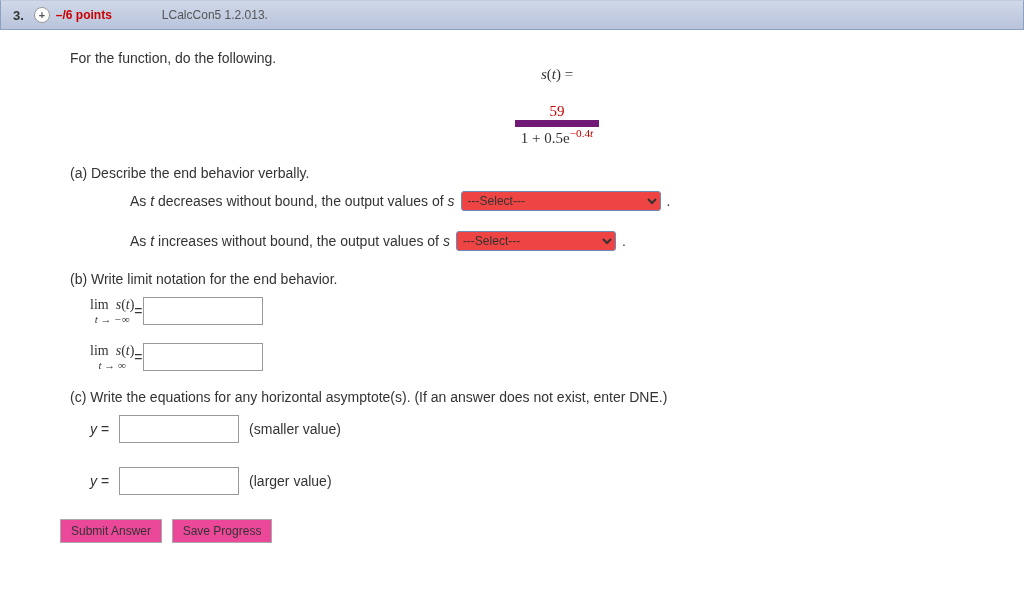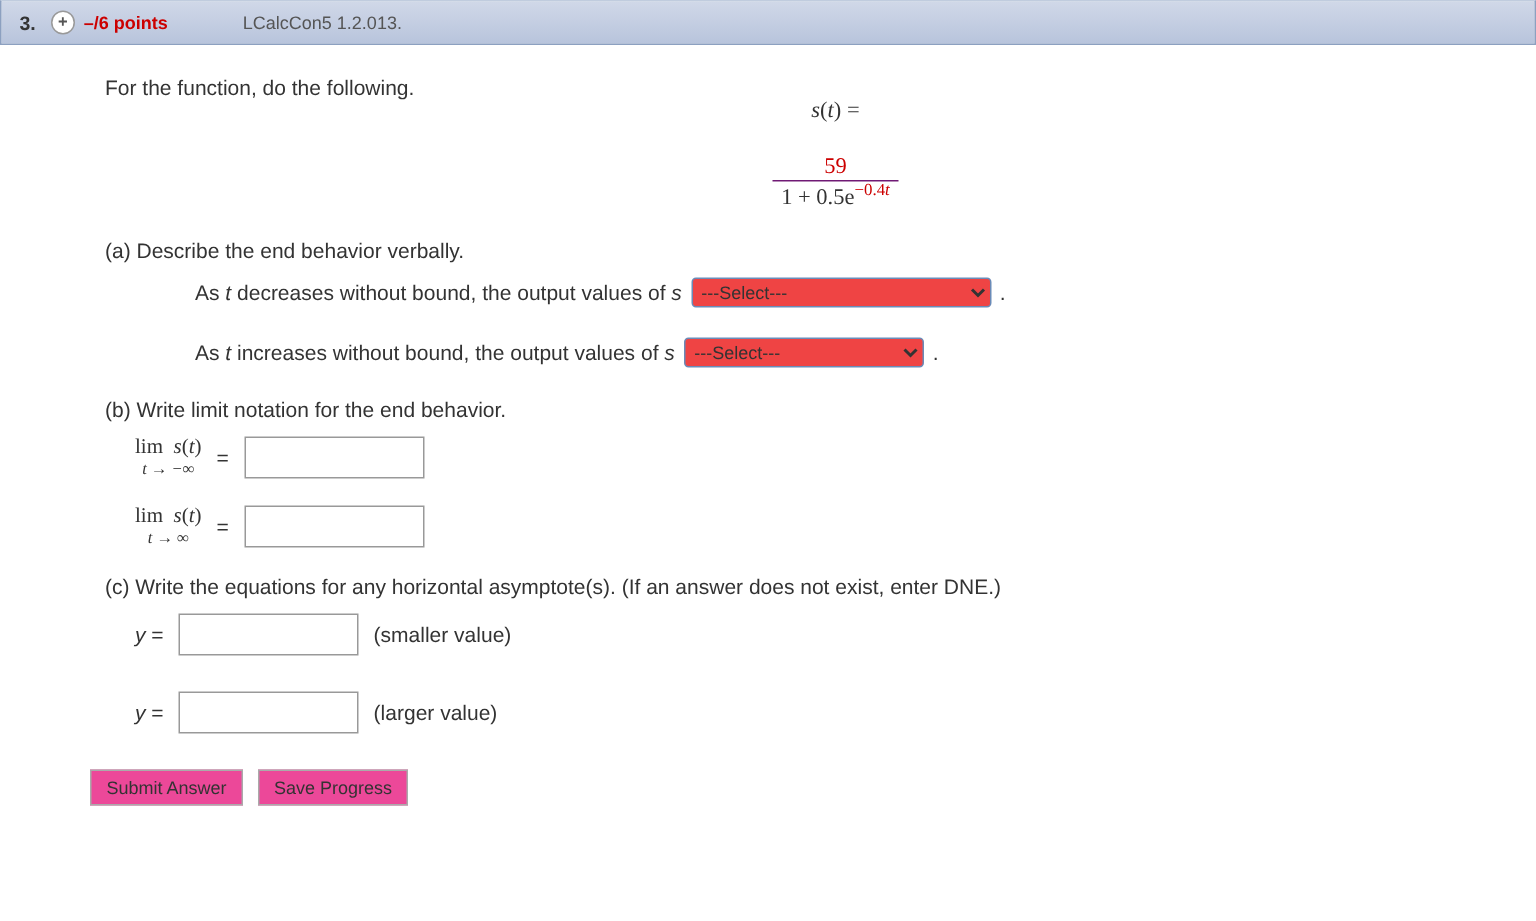--- a/index.html
+++ b/index.html
@@ -65,21 +65,21 @@
     gap: 20px;
     flex-direction: column;
   }
   .frac {
     display: inline-block;
     text-align: center;
     vertical-align: middle;
   }
   .frac .num {
     display: block;
-    border-bottom: 1px solid #701a75;
+    border-bottom: 7px solid #701a75;
     padding: 0 6px;
     color: #c00;
   }
   .frac .den {
     display: block;
     padding: 0 6px;
   }
   .ital { font-style: italic; }
   .part {
     margin-bottom: 18px;
@@ -112,21 +112,21 @@
     font-size: 14px;
     line-height: 1.1;
   }
   .limit-block .top { }
   .limit-block .bot { font-size: 11px; }
   .limit-row {
     margin-left: 20px;
     margin-bottom: 18px;
     display: flex;
     align-items: center;
-    gap: 10px;
+    gap: 0;
   }
   input.txt {
     border: 1px solid #999;
     height: 22px;
     padding: 2px 4px;
     font-size: 13px;
     width: 110px;
   }
   .asym-row {
     margin-left: 20px;

